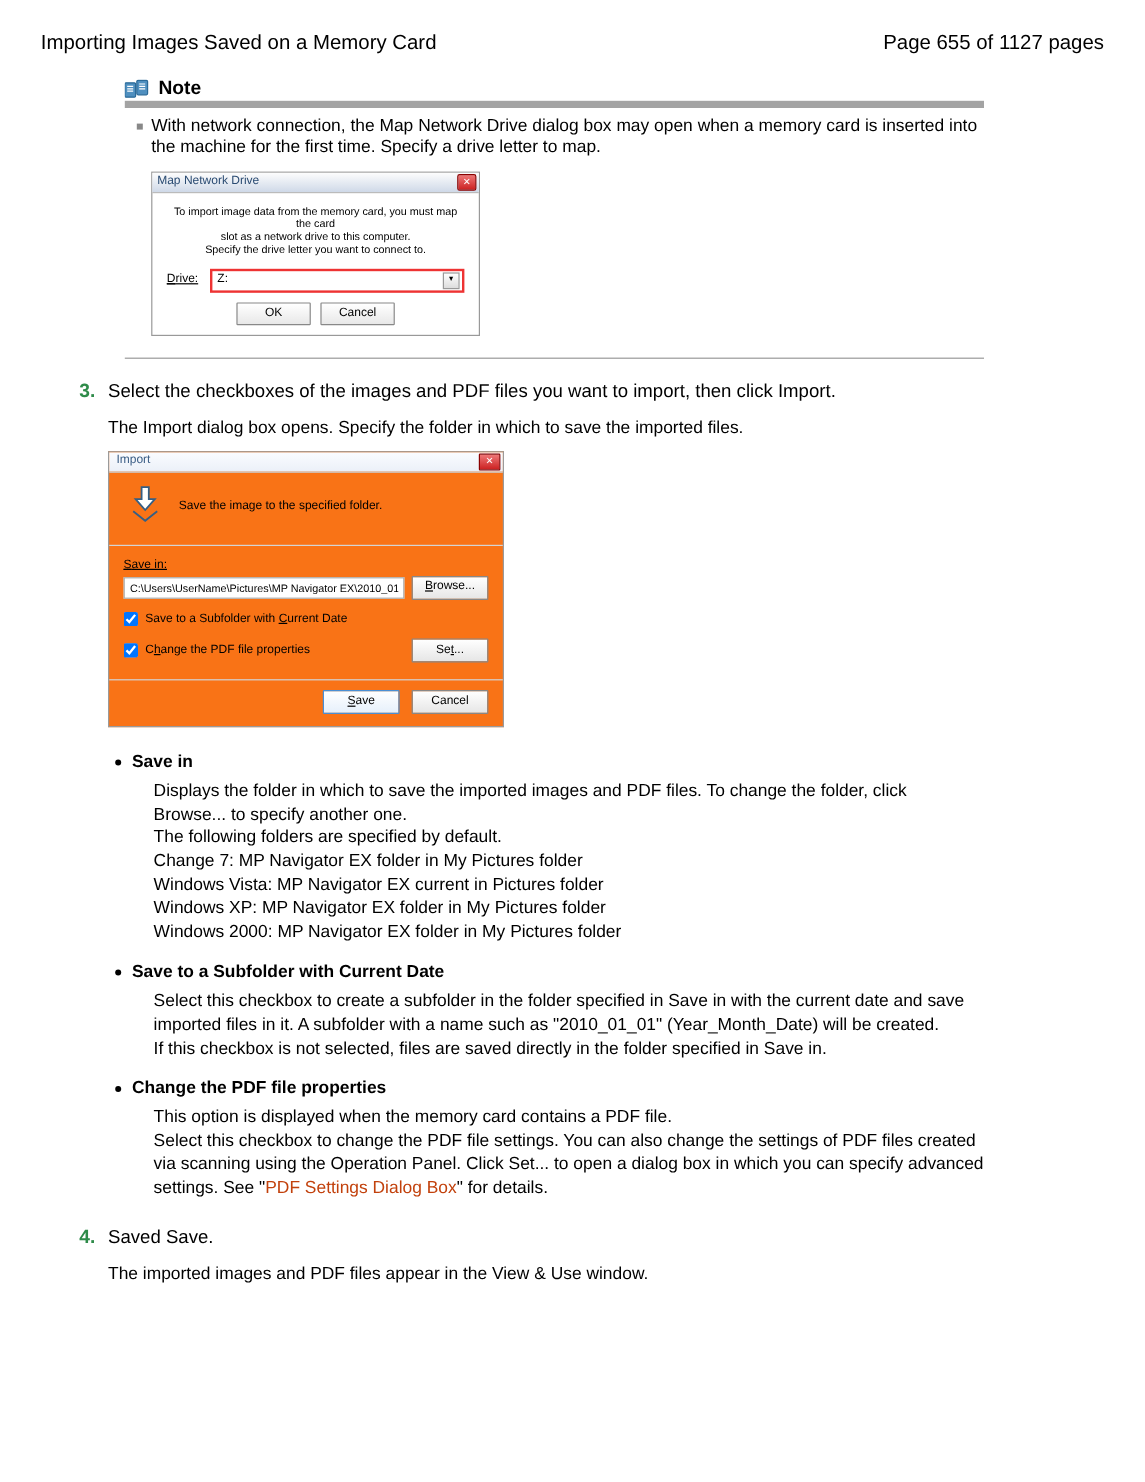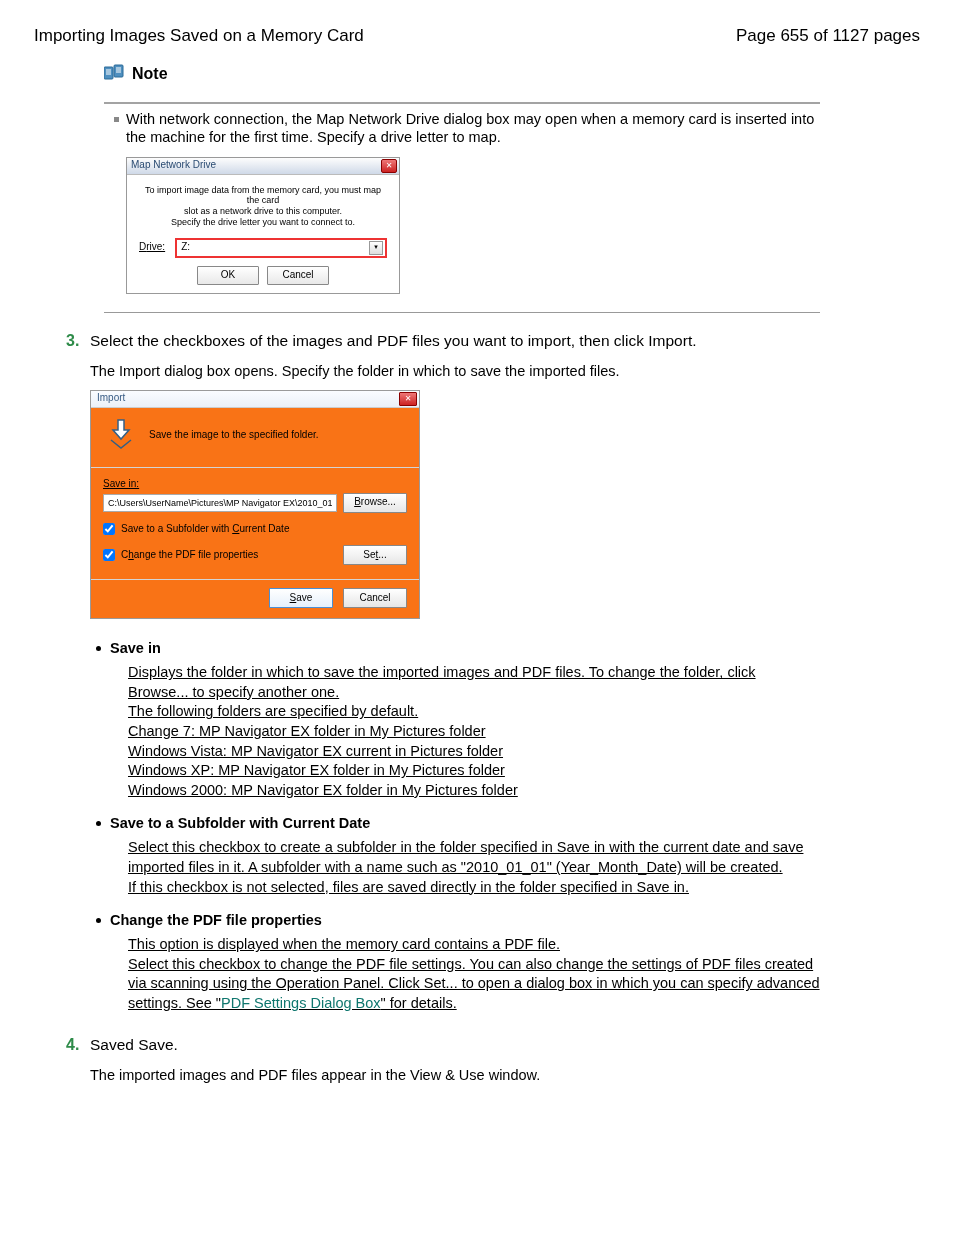--- a/index.html
+++ b/index.html
@@ -1,20 +1,20 @@
 <!DOCTYPE html>
 <html><head>
 <meta charset="utf-8">
 <style>
   html,body{margin:0;padding:0;background:#fff;color:#000;font-family:Arial,Helvetica,sans-serif;font-size:14.5px;line-height:1.25;}
   .page{width:954px;min-height:1235px;margin:17px auto;box-sizing:border-box;padding:6px 34px 20px;position:relative;}
   .head-row{display:flex;justify-content:space-between;align-items:baseline;font-size:17px;padding-top:2px;}
   .content{margin-left:70px;margin-right:100px;margin-top:18px;}
   .note-box{}
-  .note-hdr{display:flex;align-items:flex-start;gap:6px;border-bottom:2px solid #a3a3a3;padding-bottom:18px;}
+  .note-hdr{display:flex;align-items:center;gap:6px;border-bottom:6px solid #a3a3a3;padding-bottom:0;}
   .note-hdr svg{display:block;}
   .note-hdr-label{font-weight:bold;font-size:16px;}
   .note-body{margin-top:6px;}
   .note-body ul{margin:0;padding-left:22px;}
   .note-body li{list-style:none;position:relative;}
   .note-body li::before{content:"";position:absolute;left:-12px;top:7px;width:5px;height:5px;background:#888;}
   .win-mapdrive{margin-top:10px;margin-left:22px;border:1px solid #999;width:272px;background:#fff;font-size:10px;text-align:center;}
   .win-titlebar{height:16px;display:flex;align-items:center;justify-content:space-between;background:linear-gradient(#fdfdfd,#cfd9e8);border-bottom:1px solid #bbb;padding:0 2px 0 4px;color:#2a4b72;font-size:10px;}
   .win-close{display:flex;gap:1px;}
   .win-close .wc{width:14px;height:12px;border:1px solid #8a0000;background:linear-gradient(#e77,#c22);color:#fff;font-size:8px;display:flex;align-items:center;justify-content:center;border-radius:2px;}
@@ -41,22 +41,22 @@
   .dialog-import .di-row{display:flex;align-items:center;gap:6px;margin-bottom:10px;}
   .dialog-import .di-row input[type=text]{flex:1;height:16px;border:1px solid #aaa;background:#fff;font-size:9px;padding:0 4px;}
   .dialog-import .di-row input[type=checkbox]{width:12px;height:12px;margin:0;}
   .smallbtn{min-width:62px;height:18px;font-size:10px;border:1px solid #888;border-radius:1px;background:linear-gradient(#fff,#e6e6e6);display:flex;align-items:center;justify-content:center;}
   .dialog-import .di-bot{padding:8px 12px 10px;border-top:1px solid #d4d4d4;display:flex;justify-content:flex-end;gap:10px;}
   .savebtn{min-width:62px;height:18px;font-size:10px;border:1px solid #4a8fd4;border-radius:1px;background:linear-gradient(#fff,#e6f0fb);display:flex;align-items:center;justify-content:center;}
   ul.bullets{padding-left:20px;margin:20px 0 0 0;}
   ul.bullets>li{margin-bottom:14px;list-style:none;position:relative;}
   ul.bullets>li::before{content:"";position:absolute;left:-14px;top:7px;width:5px;height:5px;background:#000;border-radius:50%;}
   ul.bullets>li .bhdr{font-weight:bold;margin-bottom:6px;}
-  ul.bullets>li .bbody{margin-left:18px;line-height:1.35;text-decoration:underline;}
-  a.link{color:#0f766e;text-decoration:none;}
+  ul.bullets>li .bbody{margin-left:18px;line-height:1.35;}
+  a.link{color:#c2410c;text-decoration:none;}
   .u{text-decoration:underline;}
 </style>
 </head>
 <body>
 
 <div class="page">
   <div class="head-row">
     <span>Importing Images Saved on a Memory Card</span>
     <span>Page 655 of 1127 pages</span>
   </div>

